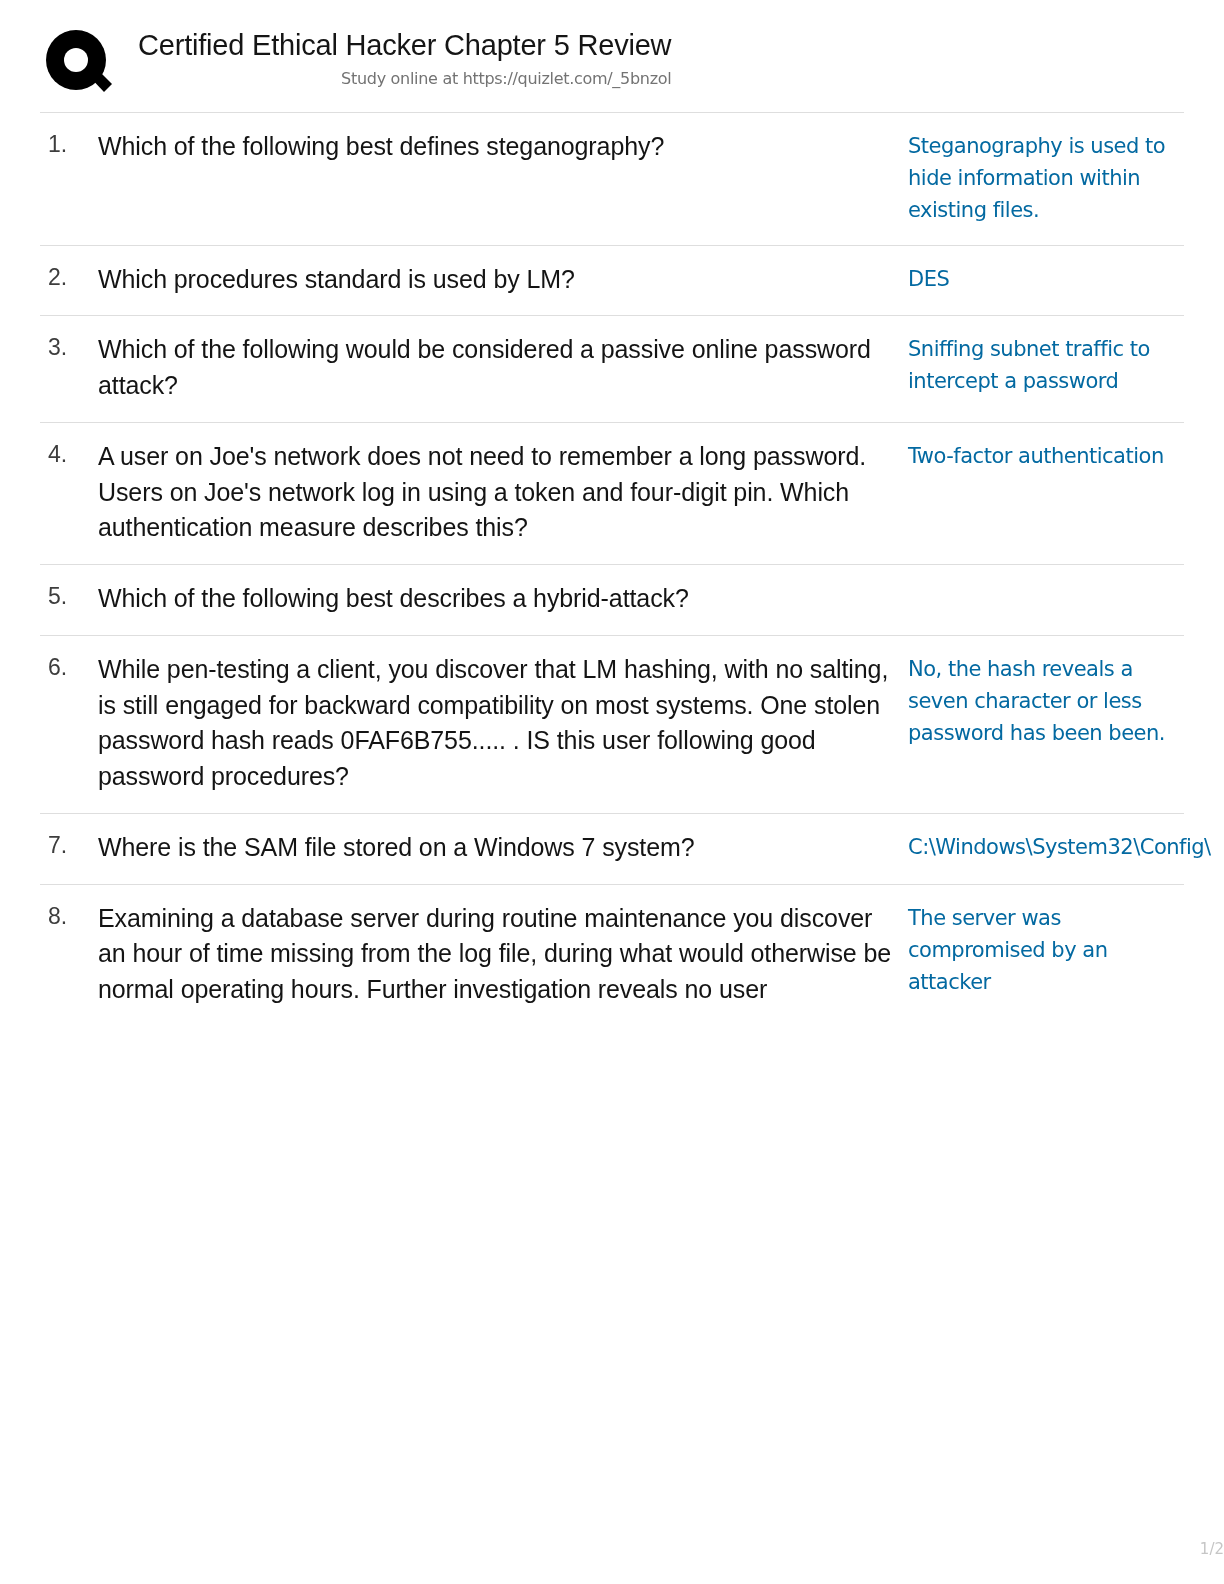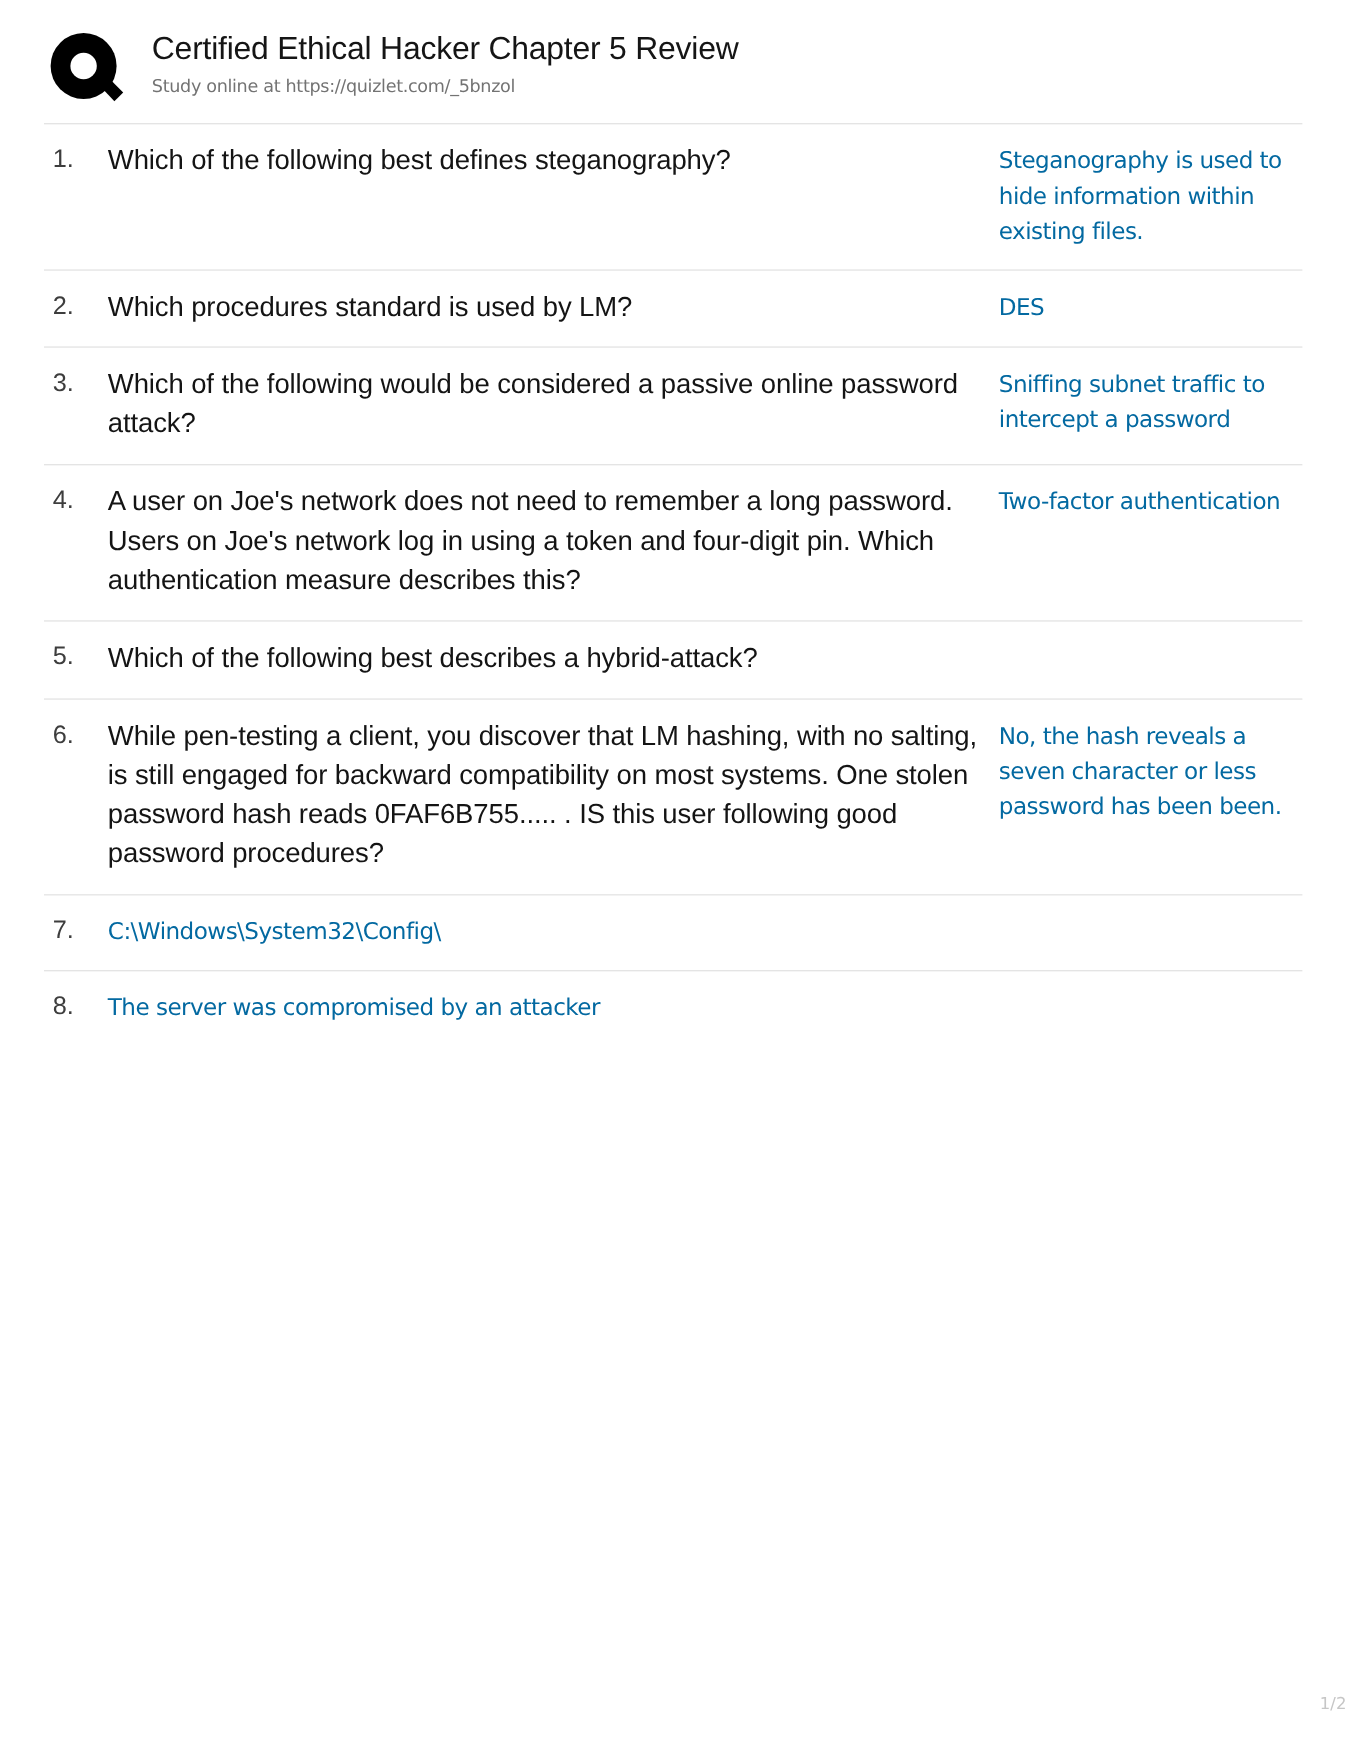--- a/index.html
+++ b/index.html
@@ -22,20 +22,21 @@
     padding: 22px 40px 0 40px;
     position: relative;
   }
 
   
   .header {
     display: flex;
     align-items: flex-start;
     padding-left: 2px;
     padding-bottom: 8px;
+    text-align: right;
   }
   .logo {
     width: 74px;
     height: 74px;
     flex: 0 0 74px;
     position: relative;
     margin-top: 4px;
   }
   .logo svg { display: block; }
   .header-text {
@@ -162,25 +163,27 @@
     </div>
 
     <div class="qa-row">
       <div class="num">6.</div>
       <div class="question">While pen-testing a client, you discover that LM hashing, with no salting, is still engaged for backward compatibility on most systems. One stolen password hash reads 0FAF6B755..... . IS this user following good password procedures?</div>
       <div class="answer">No, the hash reveals a seven character or less password has been been.</div>
     </div>
 
     <div class="qa-row">
       <div class="num">7.</div>
+      <div class="question">Where is the SAM file stored on a Windows 7 system?</div>
       <div class="answer">C:\Windows\System32\Config\</div>
     </div>
 
     <div class="qa-row">
       <div class="num">8.</div>
+      <div class="question">Examining a database server during routine maintenance you discover an hour of time missing from the log file, during what would otherwise be normal operating hours. Further investigation reveals no user</div>
       <div class="answer">The server was compromised by an attacker</div>
     </div>
 
   </div>
 
   <div class="footer">1/2</div>
 
 </div>
 
 </body></html>

